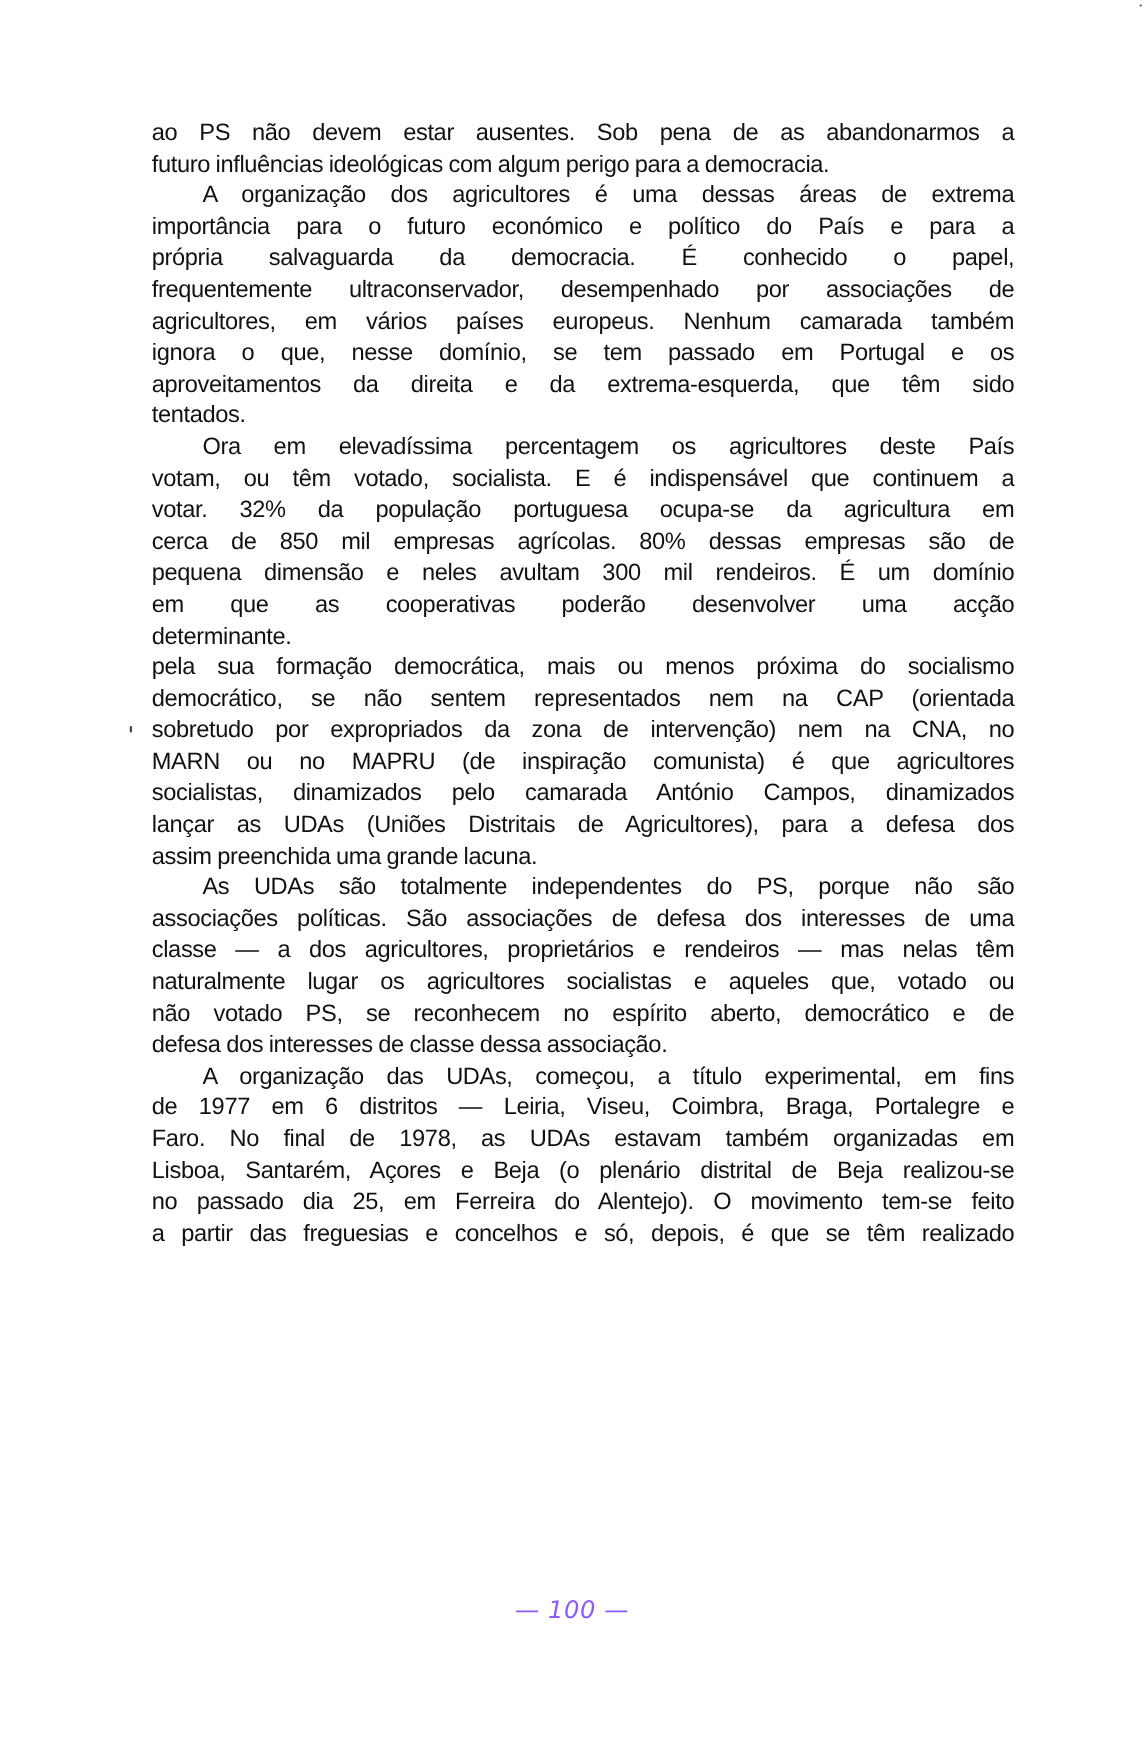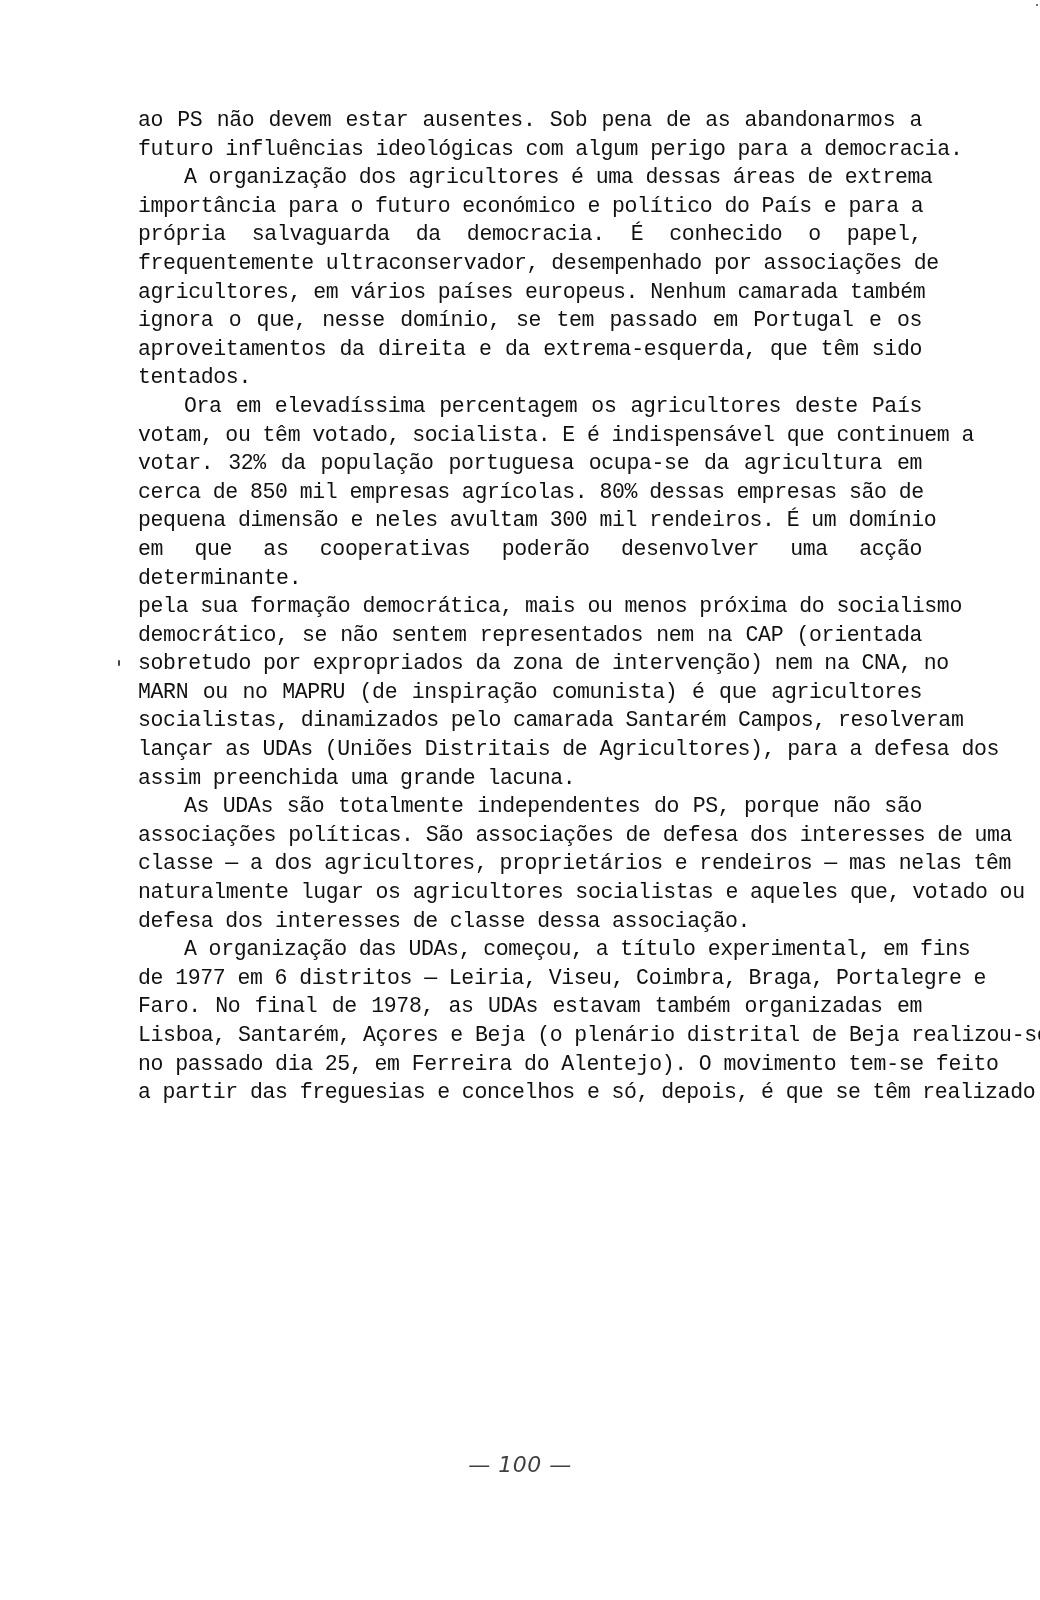--- a/index.html
+++ b/index.html
@@ -12,21 +12,21 @@
       height: 1600px;
       position: relative;
       overflow: hidden;
       color: #111111;
     }
     .page {
       position: absolute;
       left: 138px;
       top: 106px;
       width: 784px;
-      font-family: Liberation Mono, monospace;
+      font-family: Liberation Sans, sans-serif;
       font-size: 21.5px;
       line-height: 28.6px;
       letter-spacing: -0.35px;
       word-spacing: -0.5px;
     }
     .para {
       margin: 0;
       text-align: justify;
       text-align-last: left;
       hyphens: none;
@@ -43,21 +43,21 @@
     .folio {
       position: absolute;
       left: 0;
       width: 1040px;
       top: 1452px;
       text-align: center;
       font-family: "DejaVu Sans", "Liberation Sans", sans-serif;
       font-style: italic;
       font-size: 22px;
       letter-spacing: 0.5px;
-      color: #404040;
+      color: #8b5cf6;
     }
     .speck {
       position: absolute;
       width: 2px;
       height: 2px;
       background: #444;
       border-radius: 1px;
     }
   </style>
 </head>
@@ -89,30 +89,31 @@
     <span class="line">pequena dimensão e neles avultam 300 mil rendeiros. É um domínio</span>
     <span class="line">em que as cooperativas poderão desenvolver uma acção</span>
     <span class="line last">determinante.</span>
   </div>
 
   <div class="para">
     <span class="line">pela sua formação democrática, mais ou menos próxima do socialismo</span>
     <span class="line">democrático, se não sentem representados nem na CAP (orientada</span>
     <span class="line">sobretudo por expropriados da zona de intervenção) nem na CNA, no</span>
     <span class="line">MARN ou no MAPRU (de inspiração comunista) é que agricultores</span>
-    <span class="line">socialistas, dinamizados pelo camarada Santarém Campos, resolveram</span>
+    <span class="line">socialistas, dinamizados pelo camarada António Campos, dinamizados</span>
     <span class="line">lançar as UDAs (Uniões Distritais de Agricultores), para a defesa dos</span>
     <span class="line last">assim preenchida uma grande lacuna.</span>
   </div>
 
   <div class="para">
     <span class="line" style="padding-left:46px">As UDAs são totalmente independentes do PS, porque não são</span>
     <span class="line">associações políticas. São associações de defesa dos interesses de uma</span>
     <span class="line">classe — a dos agricultores, proprietários e rendeiros — mas nelas têm</span>
     <span class="line">naturalmente lugar os agricultores socialistas e aqueles que, votado ou</span>
+    <span class="line">não votado PS, se reconhecem no espírito aberto, democrático e de</span>
     <span class="line last">defesa dos interesses de classe dessa associação.</span>
   </div>
 
   <div class="para">
     <span class="line" style="padding-left:46px">A organização das UDAs, começou, a título experimental, em fins</span>
     <span class="line">de 1977 em 6 distritos — Leiria, Viseu, Coimbra, Braga, Portalegre e</span>
     <span class="line">Faro. No final de 1978, as UDAs estavam também organizadas em</span>
     <span class="line">Lisboa, Santarém, Açores e Beja (o plenário distrital de Beja realizou-se</span>
     <span class="line">no passado dia 25, em Ferreira do Alentejo). O movimento tem-se feito</span>
     <span class="line">a partir das freguesias e concelhos e só, depois, é que se têm realizado</span>

